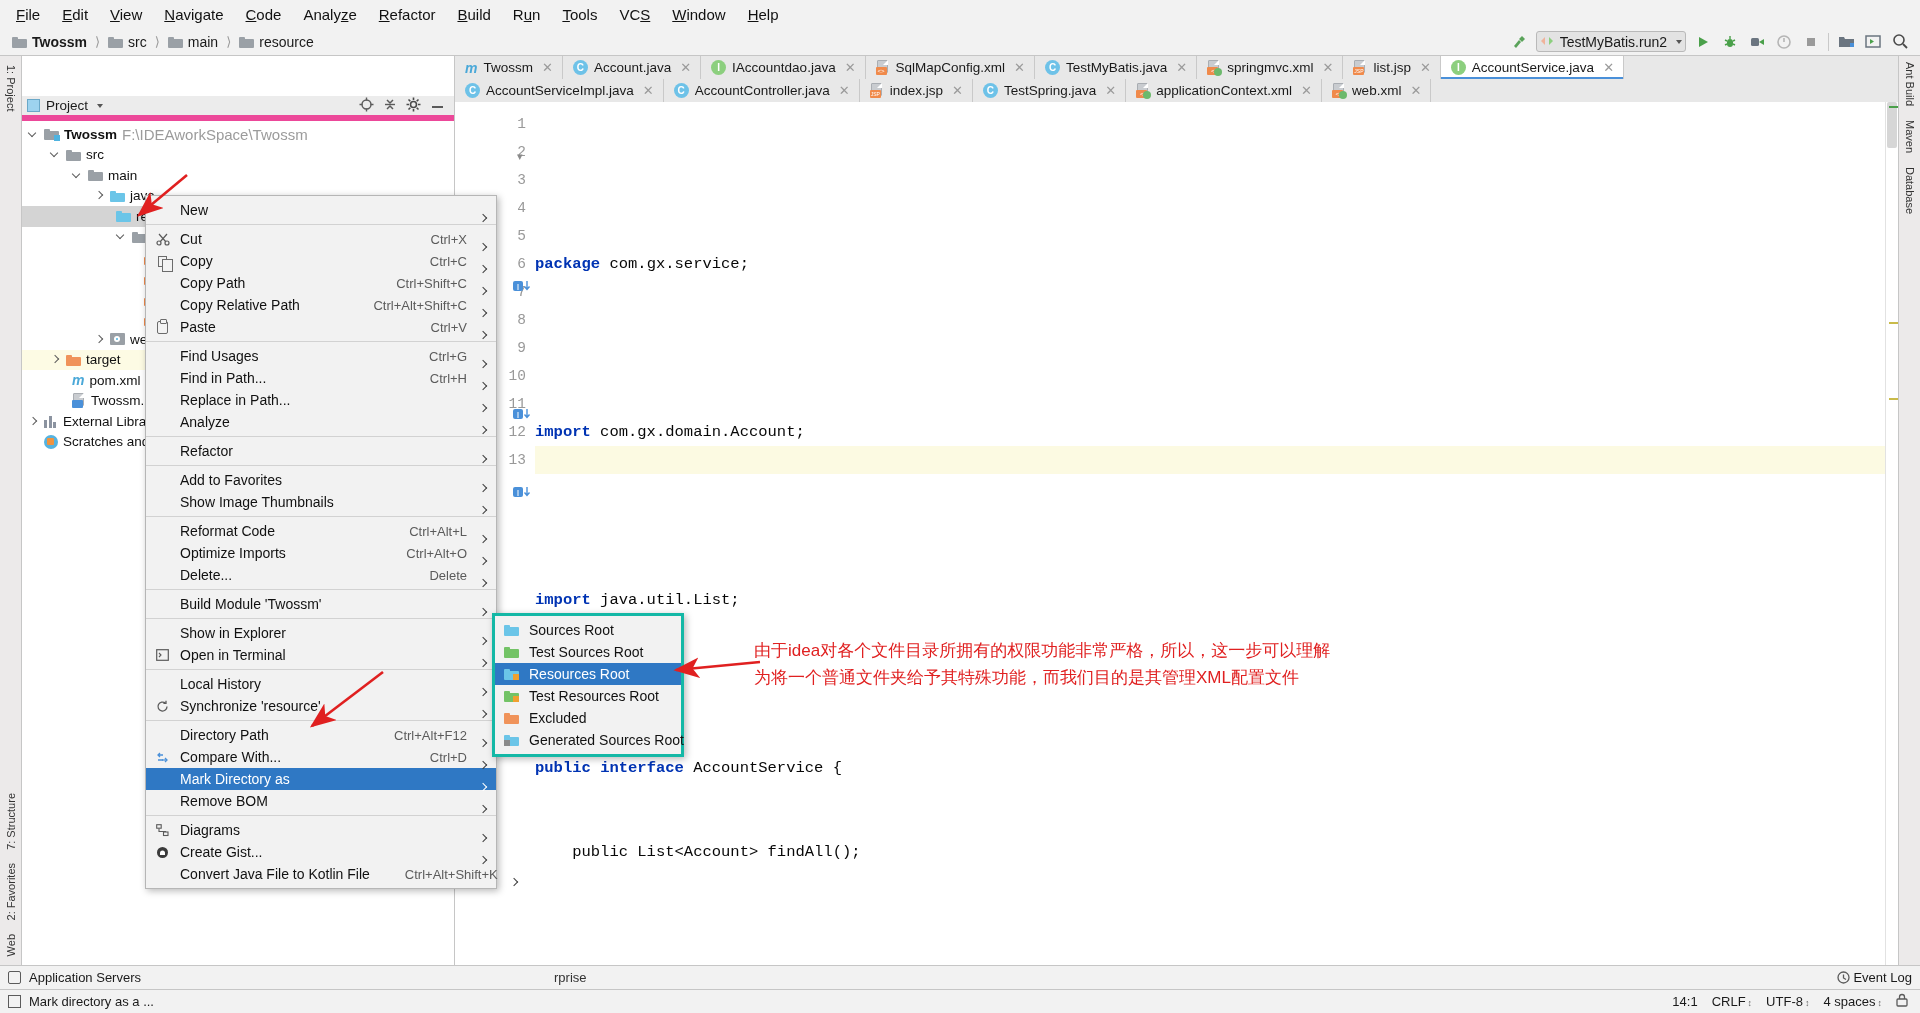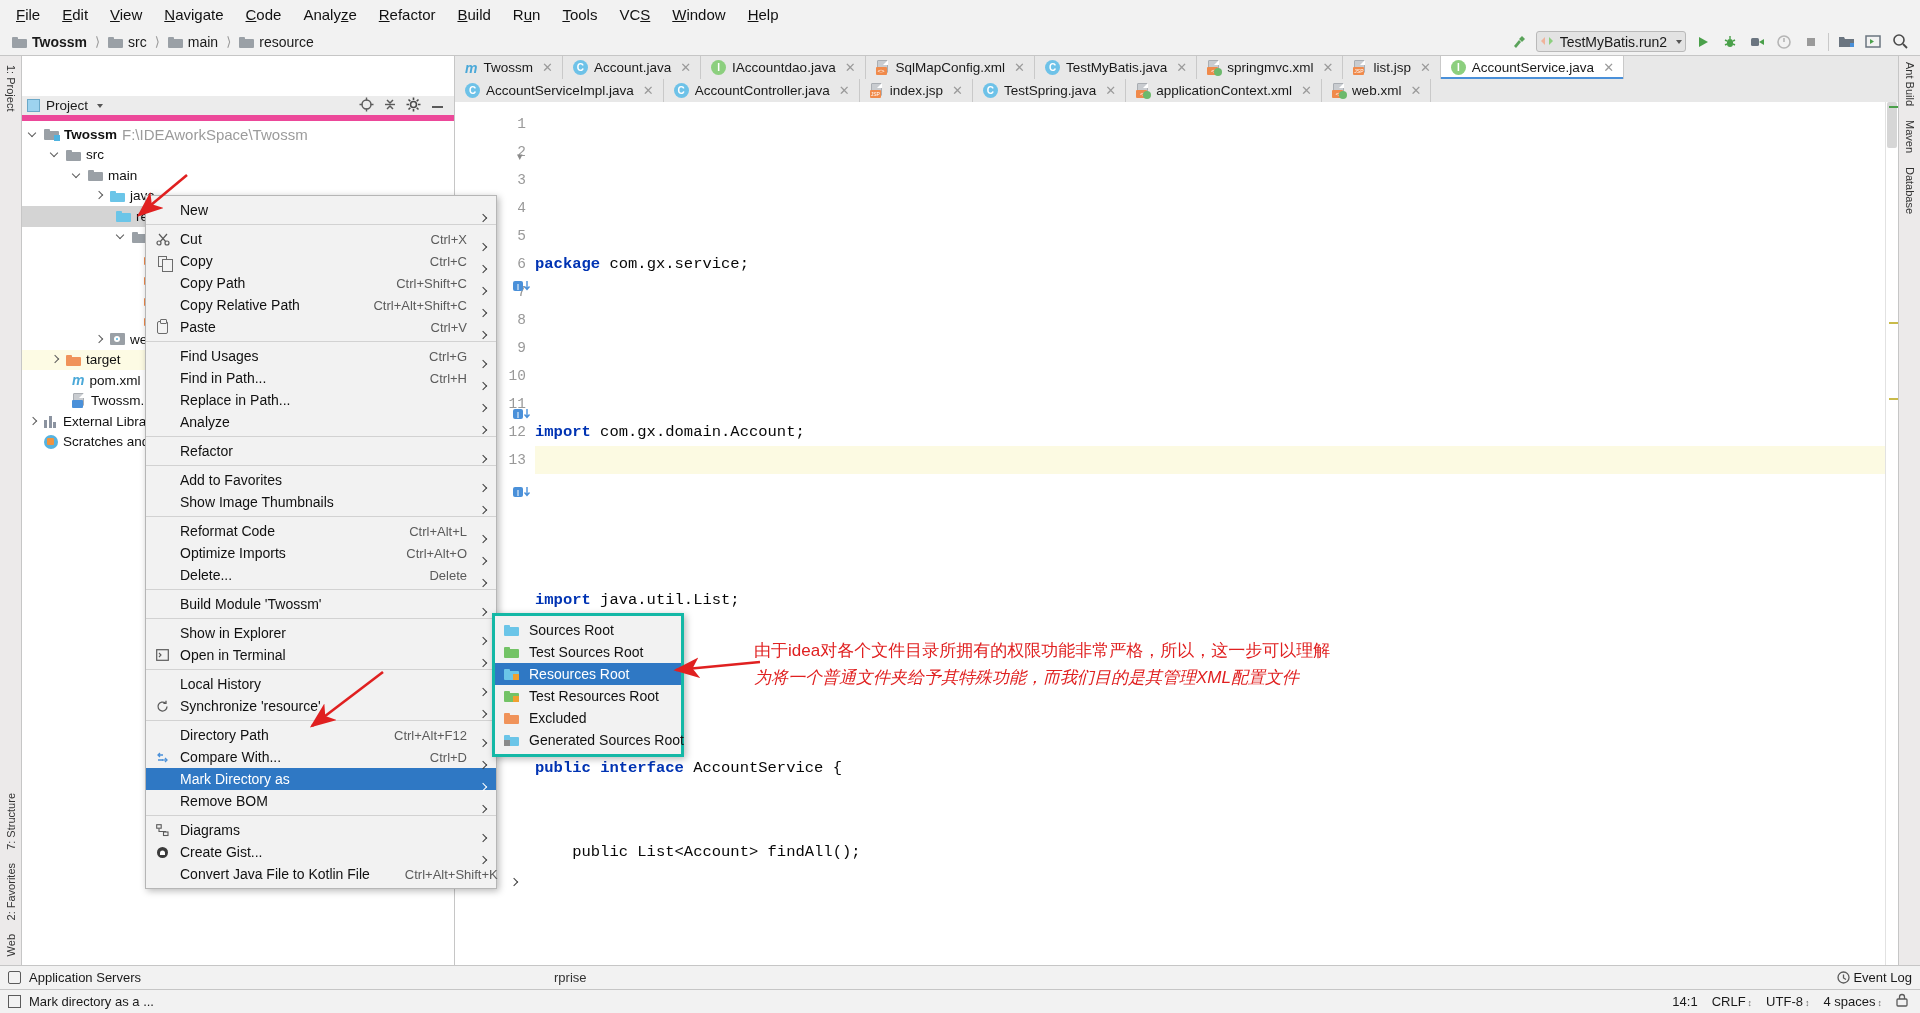--- a/index.html
+++ b/index.html
@@ -968,13 +968,13 @@
     <marker id="ah" markerWidth="11" markerHeight="11" refX="9" refY="4" orient="auto">
       <path d="M0,0 L10,4 L0,8 L2.6,4 z" fill="#e02020"></path>
     </marker>
   </defs>
   <line x1="187" y1="175" x2="139" y2="215" stroke="#e02020" stroke-width="2.6" marker-end="url(#ah)"></line>
   <line x1="383" y1="672" x2="312" y2="726" stroke="#e02020" stroke-width="2.6" marker-end="url(#ah)"></line>
   <line x1="760" y1="662" x2="676" y2="670" stroke="#e02020" stroke-width="2.6" marker-end="url(#ah)"></line>
 </svg>
 
 <div class="anno-text" style="left:754px; top:638px;">由于idea对各个文件目录所拥有的权限功能非常严格，所以，这一步可以理解</div>
-<div class="anno-text" style="left:754px; top:665px;font-style:italic;">为将一个普通文件夹给予其特殊功能，而我们目的是其管理XML配置文件</div>
+<div class="anno-text" style="left:754px; top:665px;">为将一个普通文件夹给予其特殊功能，而我们目的是其管理XML配置文件</div>
 
 </body></html>

